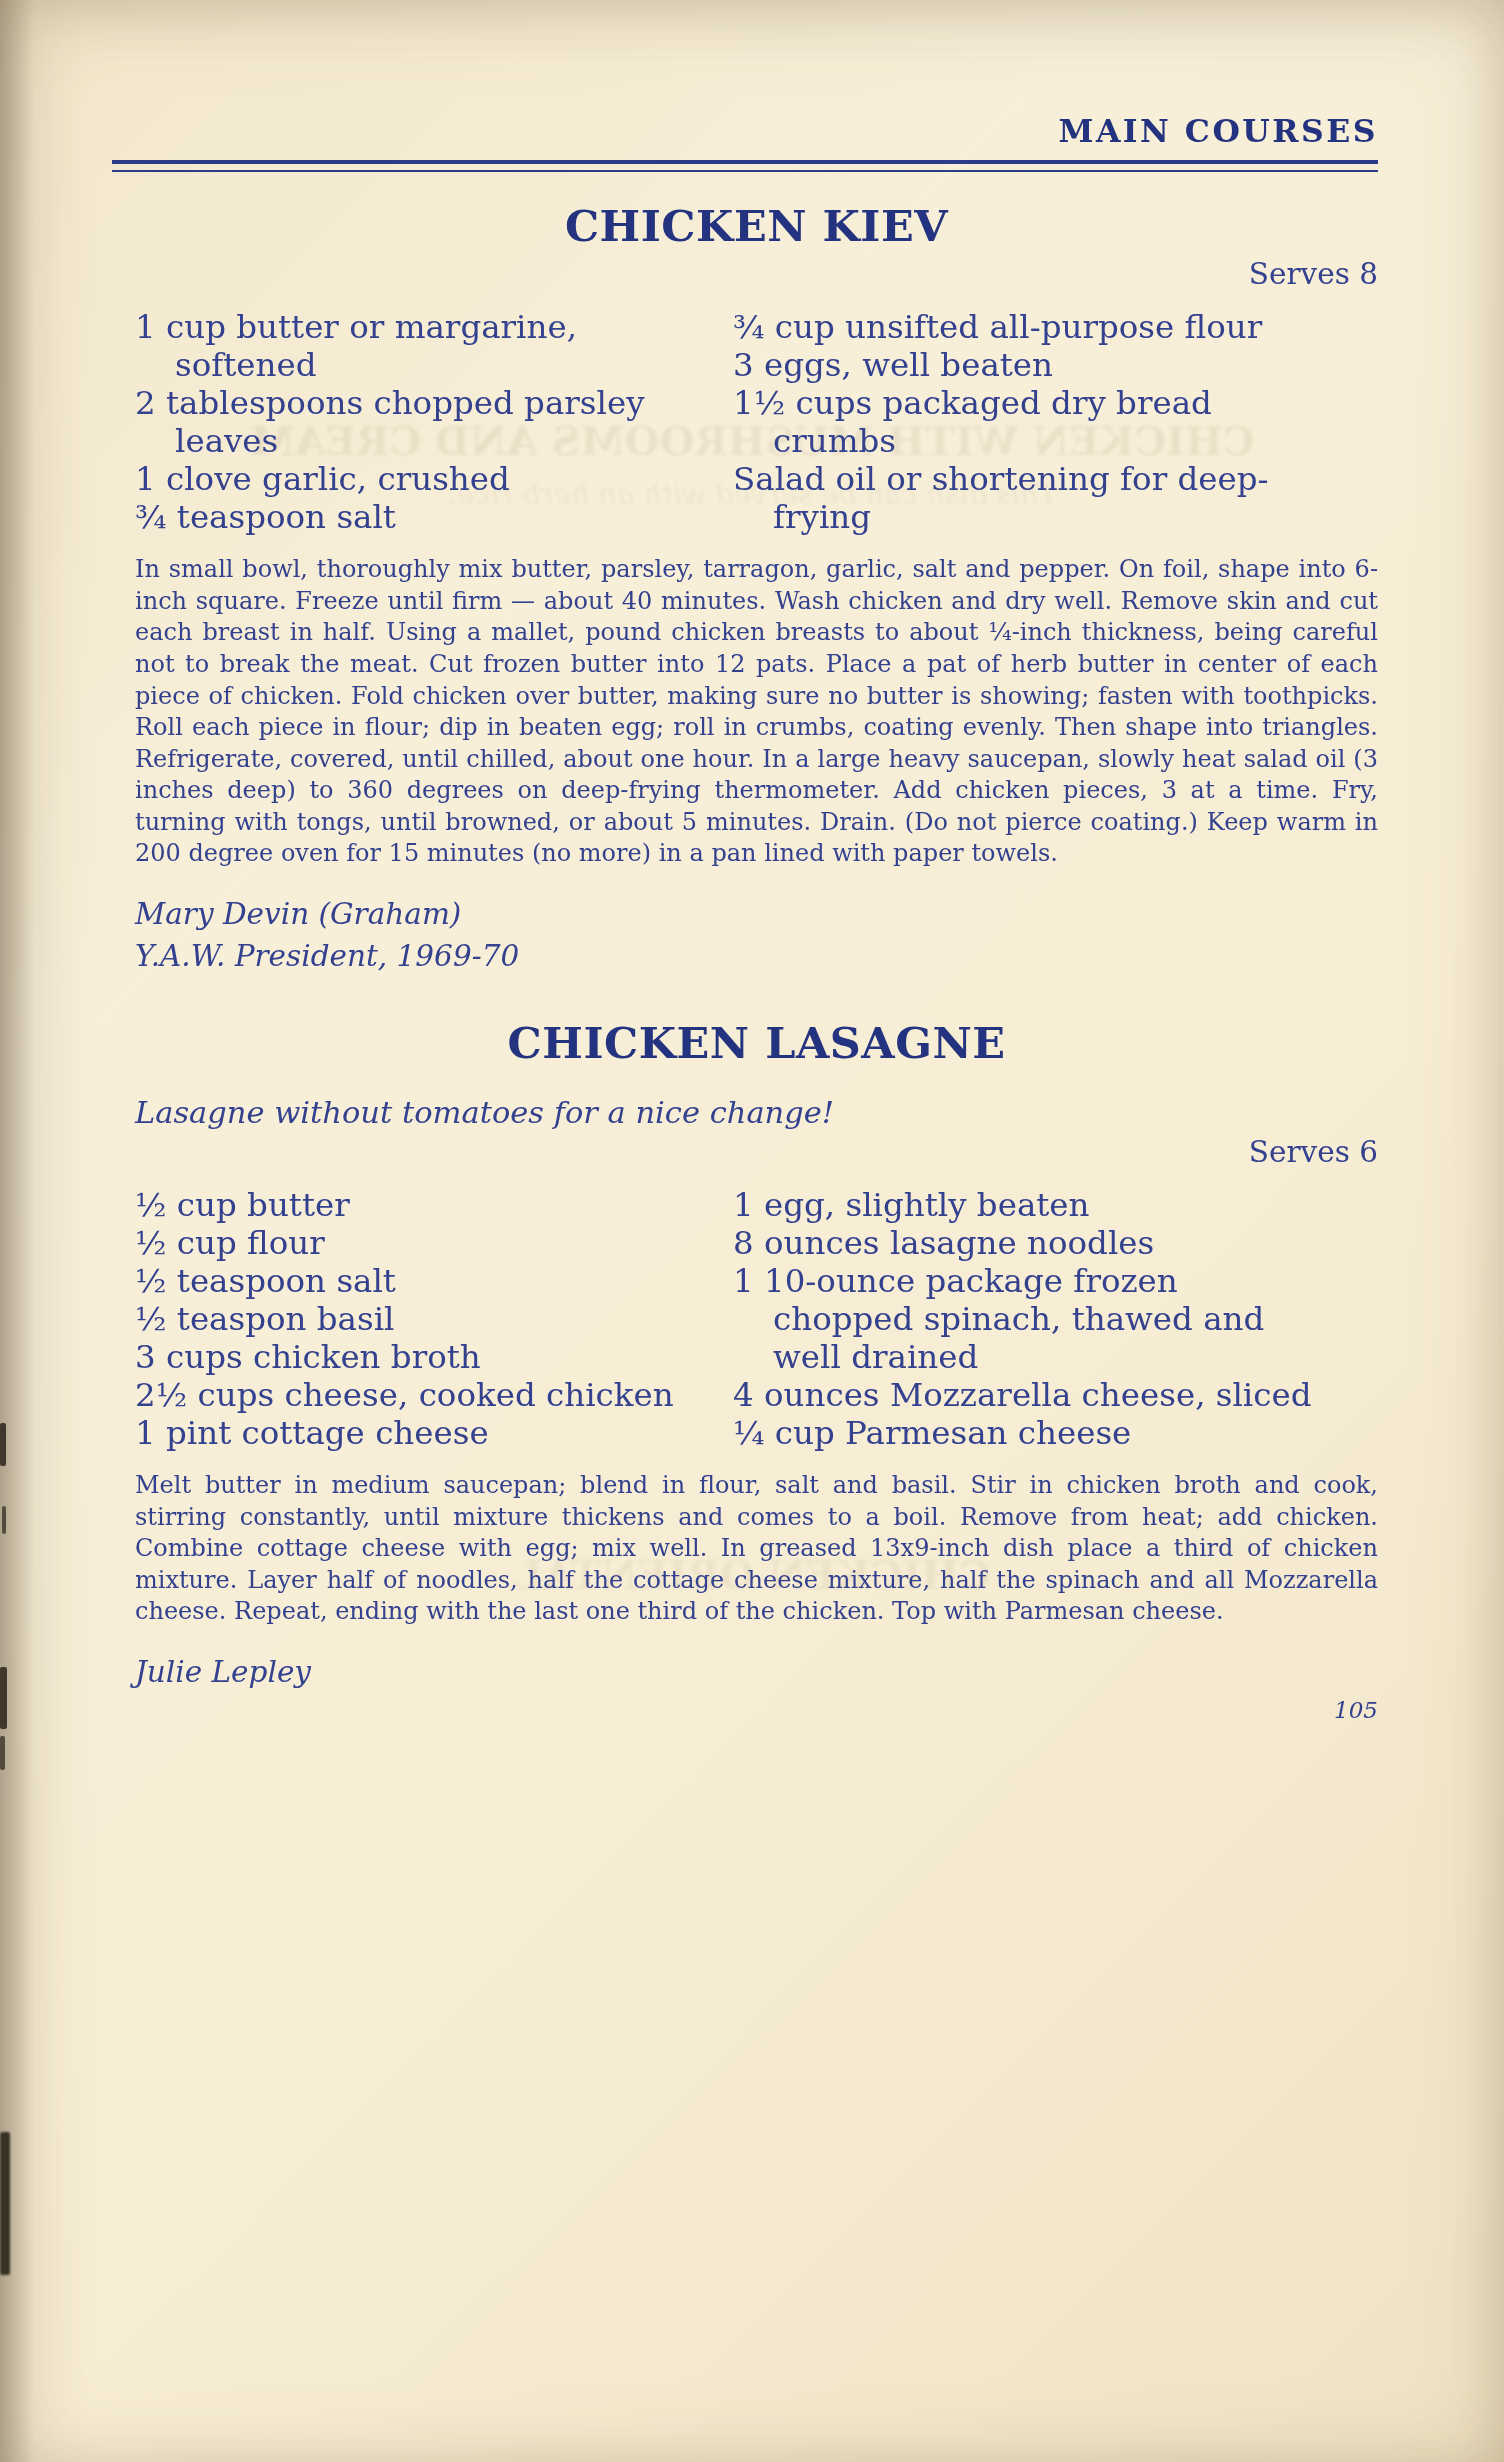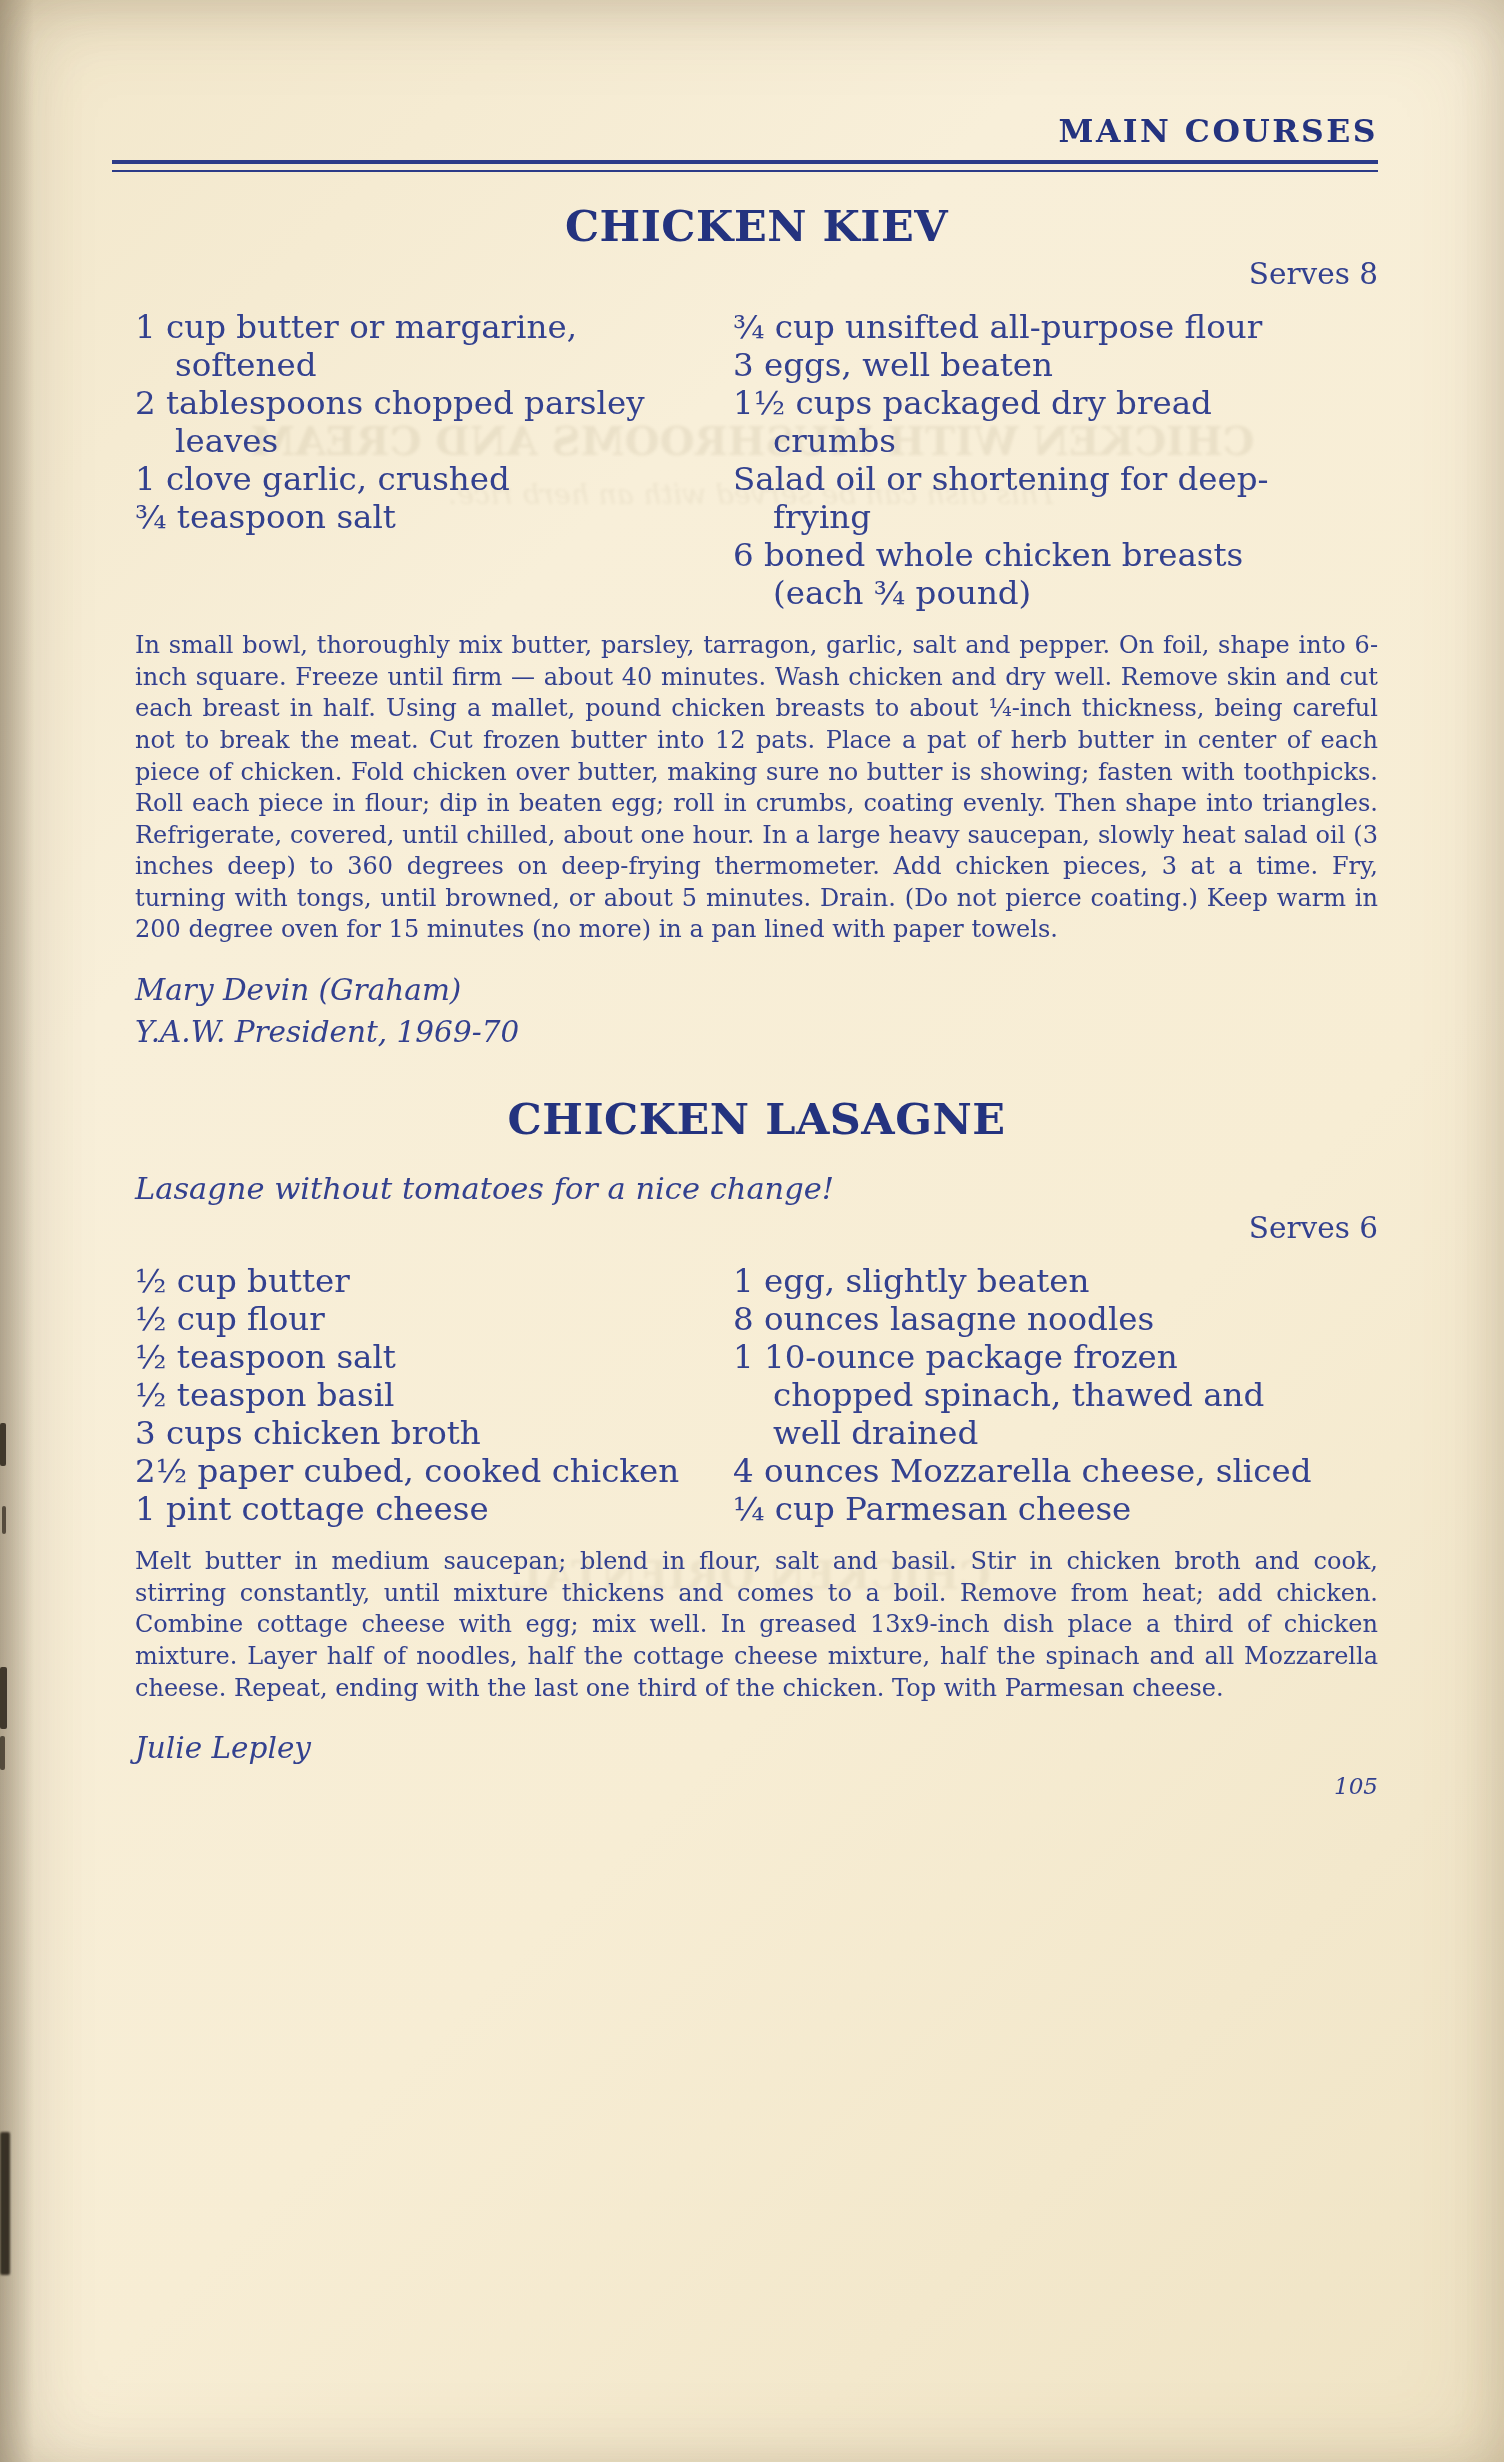--- a/index.html
+++ b/index.html
@@ -180,24 +180,20 @@
             <div class="ing-line">3 eggs, well beaten</div>
           </li>
           <li>
             <div class="ing-line">1½ cups packaged dry bread</div>
             <div class="ing-line cont">crumbs</div>
           </li>
           <li>
             <div class="ing-line">Salad oil or shortening for deep-</div>
             <div class="ing-line cont">frying</div>
           </li>
-          <li>
-            <div class="ing-line">6 boned whole chicken breasts</div>
-            <div class="ing-line cont">(each ¾ pound)</div>
-          </li>
         </ul>
       </div>
 
       <p class="instructions">In small bowl, thoroughly mix butter, parsley, tarragon, garlic, salt and pepper. On foil, shape into 6-inch square. Freeze until firm — about 40 minutes. Wash chicken and dry well. Remove skin and cut each breast in half. Using a mallet, pound chicken breasts to about ¼-inch thickness, being careful not to break the meat. Cut frozen butter into 12 pats. Place a pat of herb butter in center of each piece of chicken. Fold chicken over butter, making sure no butter is showing; fasten with toothpicks. Roll each piece in flour; dip in beaten egg; roll in crumbs, coating evenly. Then shape into triangles. Refrigerate, covered, until chilled, about one hour. In a large heavy saucepan, slowly heat salad oil (3 inches deep) to 360 degrees on deep-frying thermometer. Add chicken pieces, 3 at a time. Fry, turning with tongs, until browned, or about 5 minutes. Drain. (Do not pierce coating.) Keep warm in 200 degree oven for 15 minutes (no more) in a pan lined with paper towels.</p>
 
       <div class="attribution indented">
         <div>Mary Devin (Graham)</div>
         <div>Y.A.W. President, 1969-70</div>
       </div>
     </section>
@@ -218,21 +214,21 @@
           <li>
             <div class="ing-line">½ teaspoon salt</div>
           </li>
           <li>
             <div class="ing-line">½ teaspon basil</div>
           </li>
           <li>
             <div class="ing-line">3 cups chicken broth</div>
           </li>
           <li>
-            <div class="ing-line">2½ paper cubed, cooked chicken</div>
+            <div class="ing-line">2½ cups cheese, cooked chicken</div>
           </li>
           <li>
             <div class="ing-line">1 pint cottage cheese</div>
           </li>
         </ul>
         <ul class="ing-col col-right">
           <li>
             <div class="ing-line">1 egg, slightly beaten</div>
           </li>
           <li>

